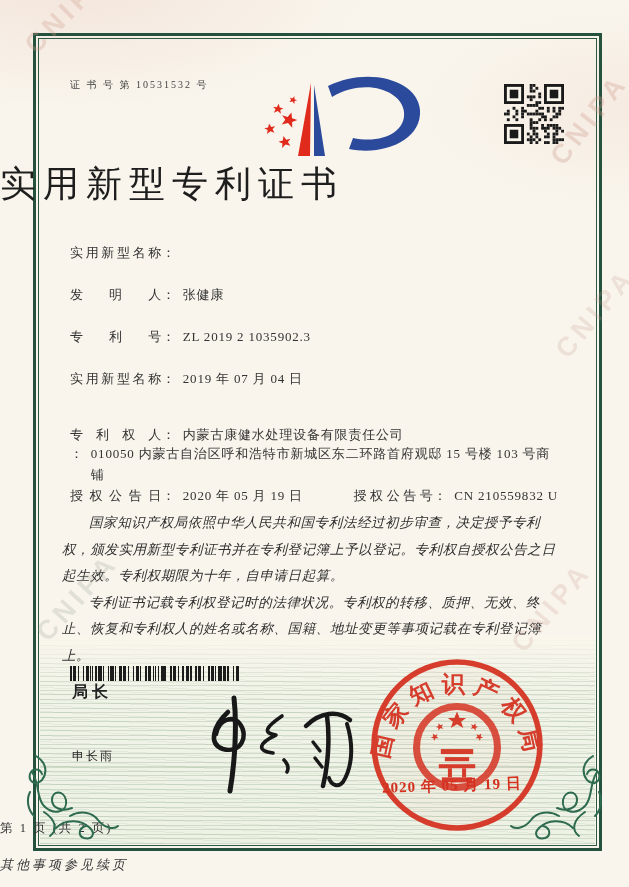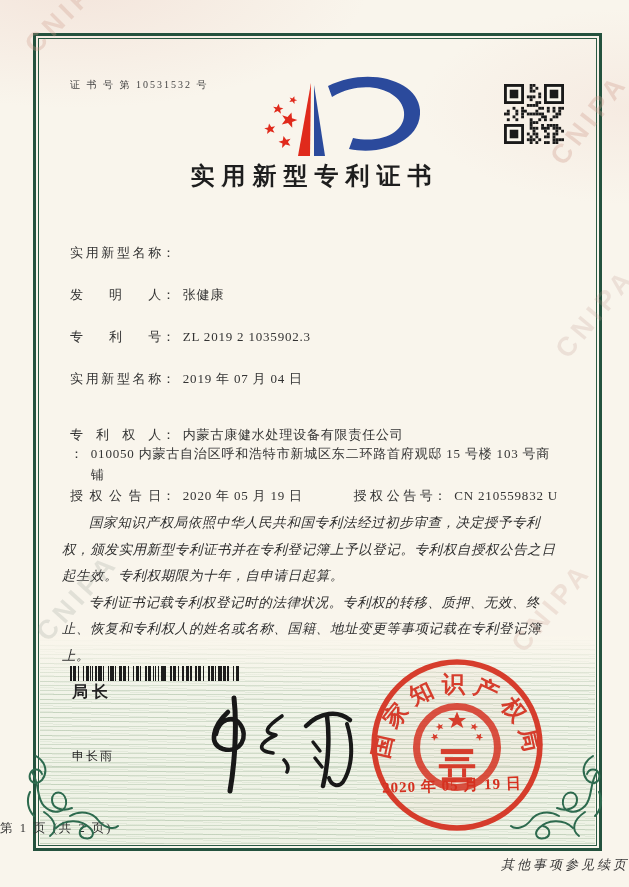--- a/index.html
+++ b/index.html
@@ -27,22 +27,22 @@
       linear-gradient(#f2f4ea,#eef2e5);
   }
   .wave-area::before { content:""; position:absolute; left:0; right:0; top:0; height:55px;
       background:linear-gradient(#faf6ec, rgba(250,246,236,0)); }
 
   .cert-number { position:absolute; left:70px; top:72px; font-size:10px; letter-spacing:2px; color:#444; z-index:3;margin-top:6px; }
 
   .logo { position:absolute; left:248px; top:64px; z-index:3; }
   .qr   { position:absolute; left:504px; top:84px; width:60px; height:60px; z-index:3; }
 
-  .title { position:absolute; left:0; right:0; top:160px; text-align:center;
-           font-size:24px; font-weight:bold; letter-spacing:7px; color:#1e1e1e; z-index:3; }
+  .title { position:absolute; left:0; right:0; top:160px; text-align:left;
+           font-size:36px; font-weight:normal; letter-spacing:7px; color:#1e1e1e; z-index:3; }
 
   .field-row { position:absolute; left:70px; width:488px; display:flex;
                font-size:13px; letter-spacing:0.8px; color:#333; z-index:3; line-height:21px; }
   .field-label { width:92px; flex:none; text-align:justify; text-align-last:justify; }
   .field-colon { flex:none; margin-right:7px; }
   .field-value { flex:1; }
   .grant-right { display:flex; margin-left:auto; }
   .grant-right .field-label { width:80px; }
 
   .body-text { position:absolute; left:62px; top:510px; width:506px; z-index:3;
@@ -60,21 +60,21 @@
   .signer-name  { position:absolute; left:72px; top:748px; font-size:12px; font-weight:normal;
                   letter-spacing:2px; color:#232323; z-index:3; }
   .signature { position:absolute; left:196px; top:692px; z-index:4; }
 
   .seal { position:absolute; left:368px; top:656px; z-index:4; opacity:0.93; }
   .seal-date { position:absolute; left:382px; top:776px; width:160px; z-index:5;
                color:#d5301f; font-size:15px; font-weight:bold; letter-spacing:1px; transform:rotate(-2deg); }
 
   .page-indicator { position:absolute; left:0; right:0; top:820px; 
                     font-size:12.5px; letter-spacing:2px; color:#333; z-index:3; }
-  .continuation-note { position:absolute; left:0; right:0; top:856px; text-align:right;
+  .continuation-note { position:absolute; left:0; right:0; top:856px; text-align:left;
                        font-size:13px; letter-spacing:3px; font-style:italic; color:#3a3a3a; z-index:3; }
 
   .flourish { position:absolute; z-index:5; }
   .flourish.left  { left:22px;  top:742px; }
   .flourish.right { right:22px; top:742px; transform:scaleX(-1); }
 </style>
 </head>
 <body>
 
 <div class="page">

